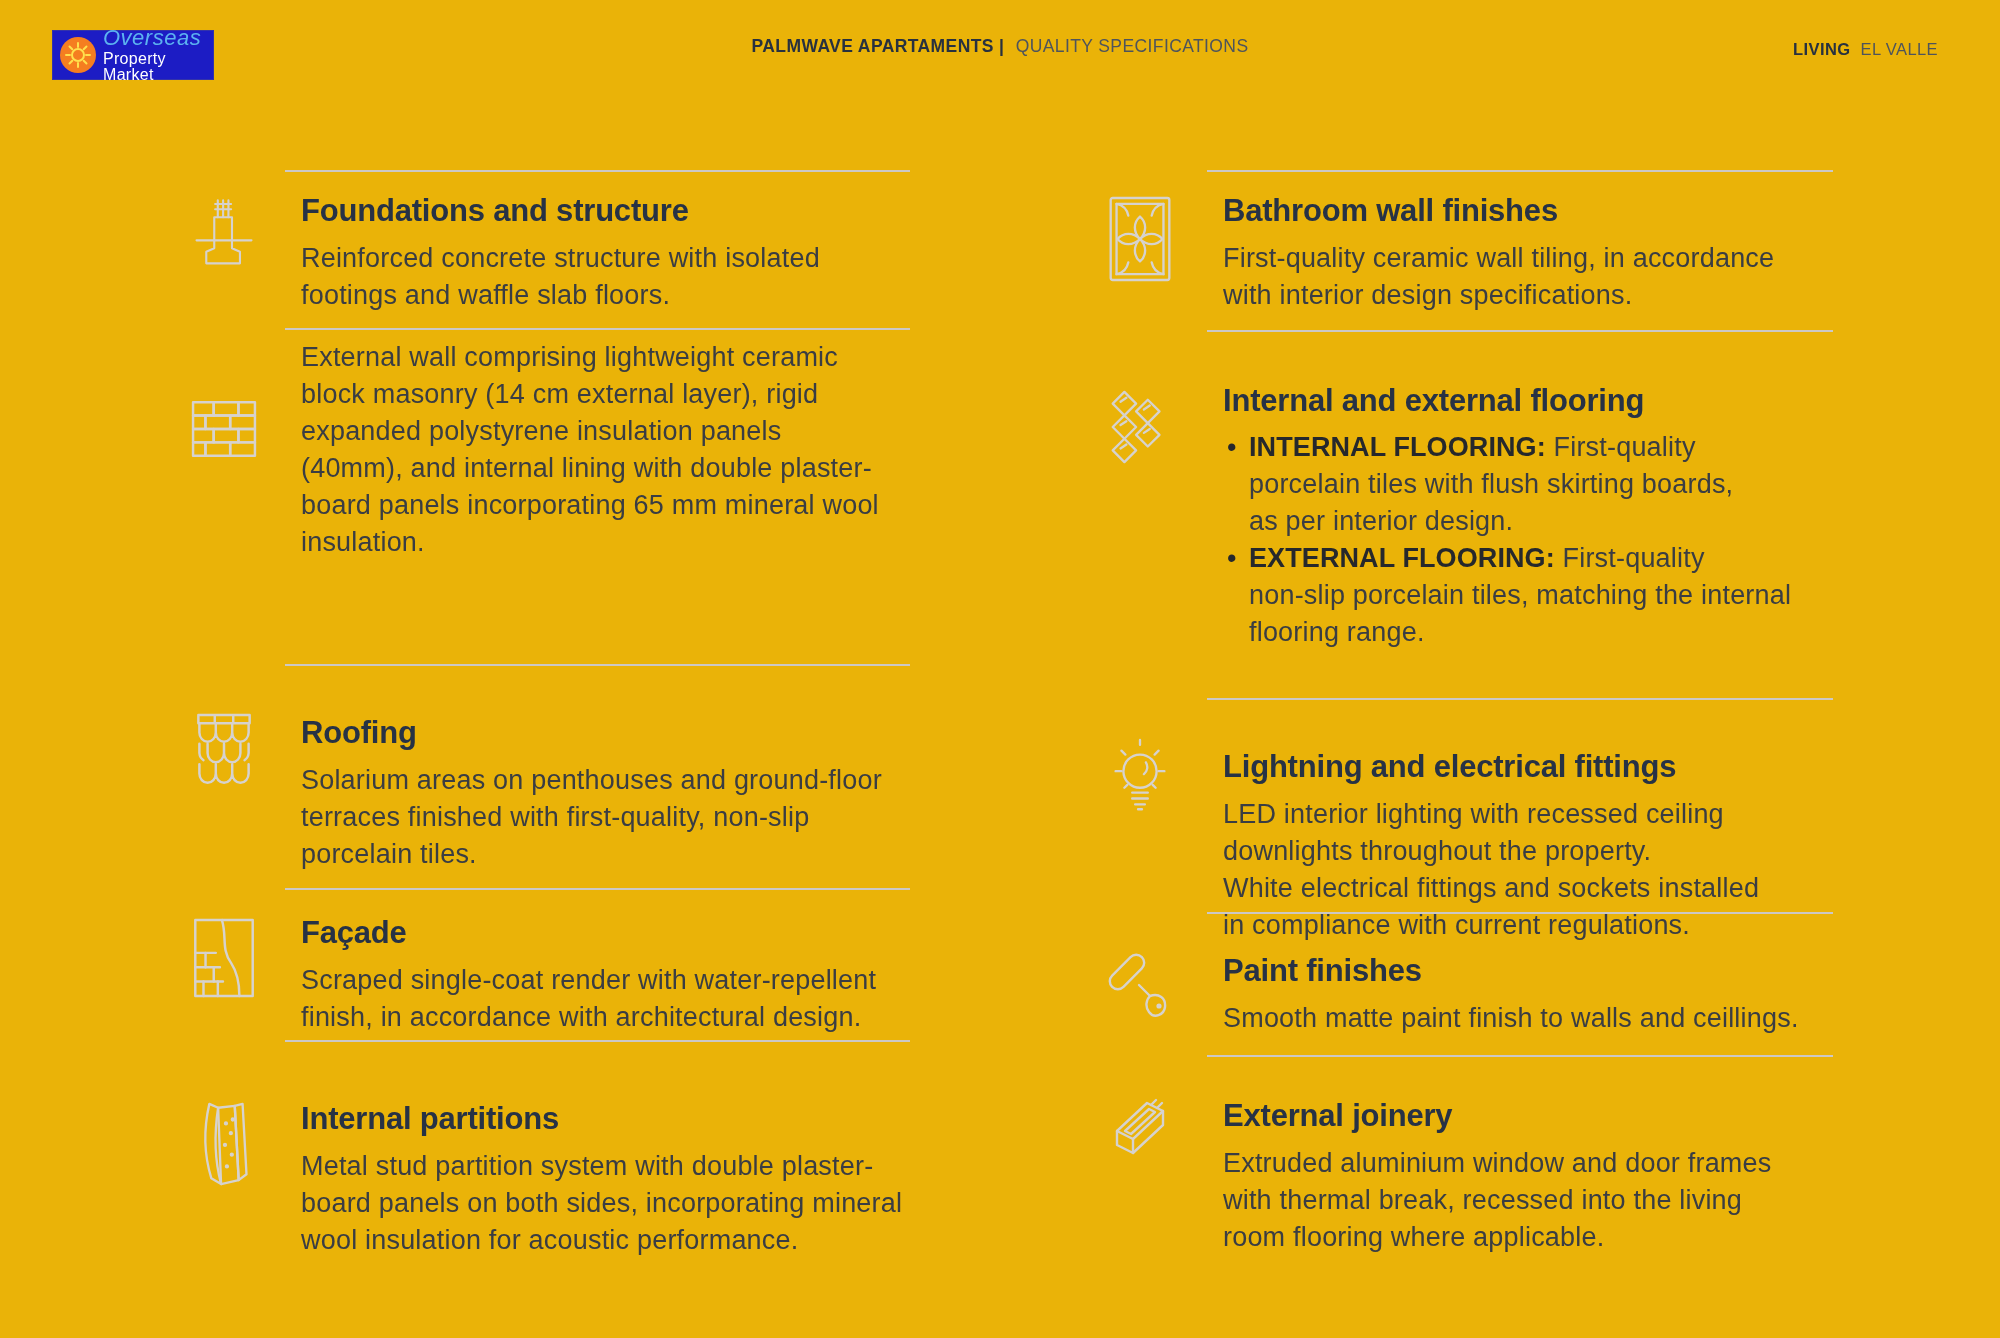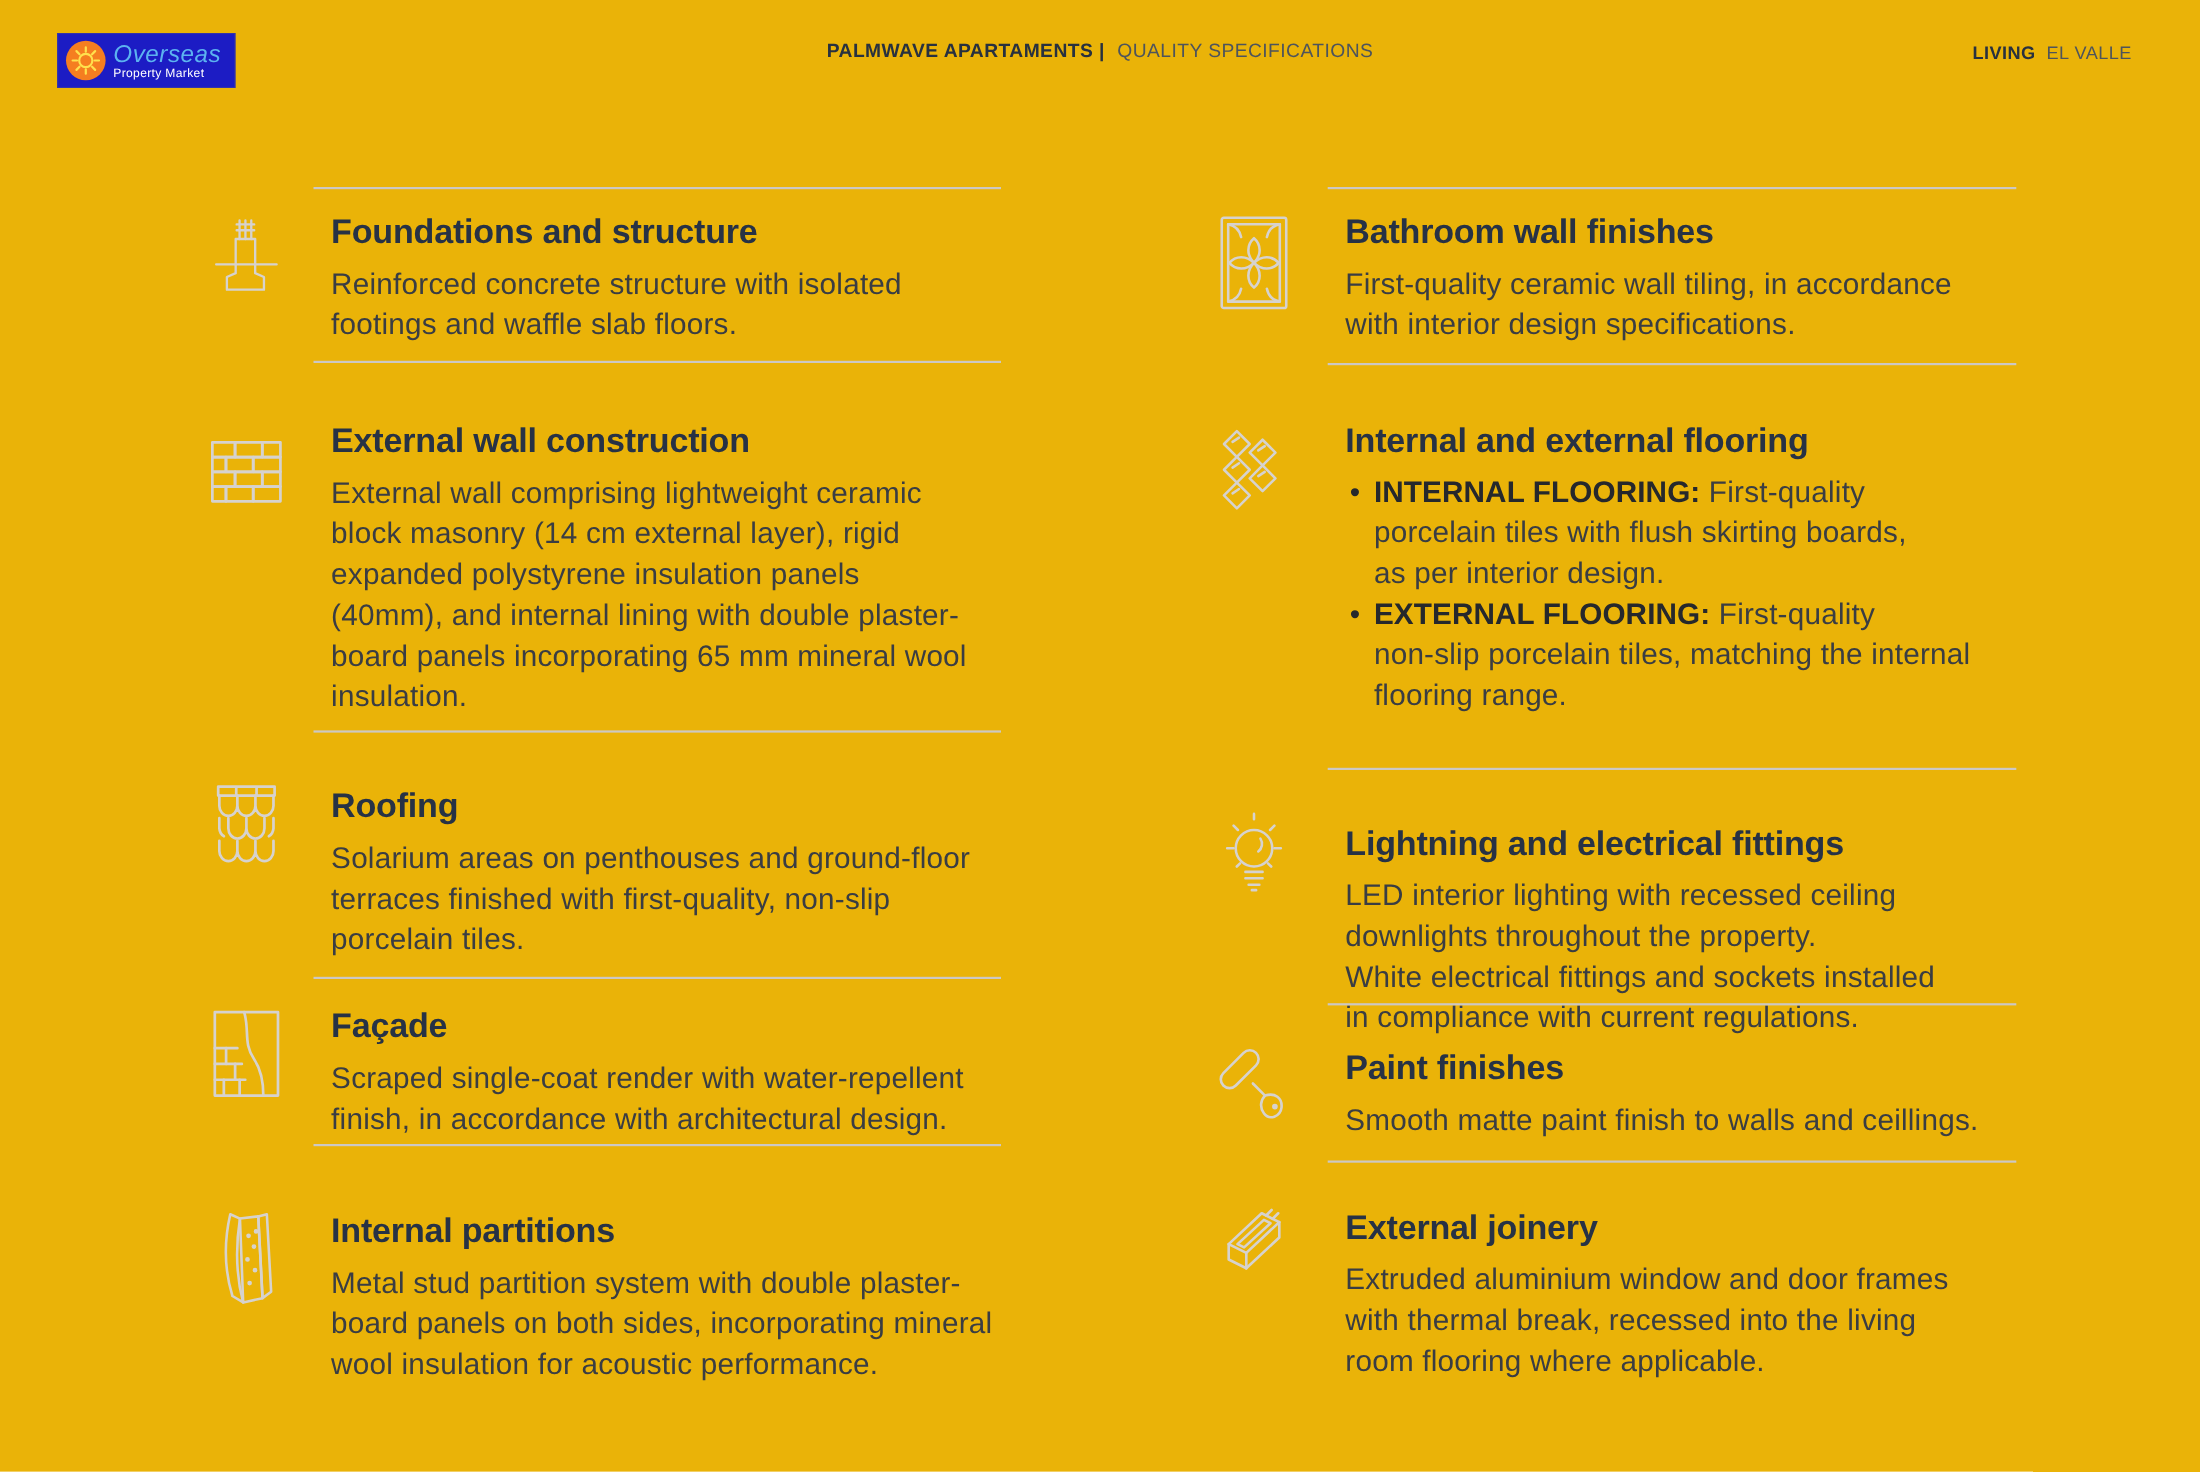--- a/index.html
+++ b/index.html
@@ -5,21 +5,21 @@
   html,body{margin:0;padding:0;background:#ffffff;}
   #page{position:relative;width:2000px;height:1338px;background:#eab308;overflow:hidden;
         font-family:"Liberation Sans",sans-serif;}
 
   
   .logo{position:absolute;left:52px;top:30px;width:162px;height:50px;background:#1c1cc4;
         display:flex;align-items:center;padding:0 0 0 5px;box-sizing:border-box;border:1px solid #3333aa;}
   .logo-sun{flex:0 0 auto;width:40px;height:40px;}
   .logo-text{display:flex;flex-direction:column;margin-left:5px;line-height:1;}
   .logo-line1{font-size:22px;font-style:italic;color:#5cb3f0;letter-spacing:0.5px;}
-  .logo-line2{font-size:11px;color:#ffffff;margin-top:2px;letter-spacing:0.3px;}
+  .logo-line2{font-size:16px;color:#ffffff;margin-top:2px;letter-spacing:0.3px;}
 
   .doc-title{position:absolute;left:0;top:36px;width:100%;text-align:center;font-size:17.5px;letter-spacing:0.4px;}
   .doc-title .t-bold{font-weight:bold;color:#28313f;}
   .doc-title .t-reg{font-weight:normal;color:#4e545c;margin-left:6px;}
 
   .brand{position:absolute;right:62px;top:40px;font-size:16.5px;letter-spacing:0.4px;white-space:nowrap;}
   .brand .b-bold{font-weight:bold;color:#28313f;}
   .brand .b-reg{font-weight:normal;color:#4e545c;margin-left:5px;}
 
   
@@ -116,21 +116,20 @@
             <rect x="38" y="15" width="24" height="13"></rect>
         <rect x="2" y="28" width="20" height="13"></rect>
             <rect x="22" y="28" width="24" height="13"></rect>
             <rect x="46" y="28" width="16" height="13"></rect>
         <rect x="2" y="41" width="12" height="13"></rect>
             <rect x="14" y="41" width="24" height="13"></rect>
             <rect x="38" y="41" width="24" height="13"></rect>
       </g>
         </svg>
     </span>
-    <h3>External wall construction</h3>
     <p>External wall comprising lightweight ceramic
 block masonry (14 cm external layer), rigid
 expanded polystyrene insulation panels
 (40mm), and internal lining with double plaster-
 board panels incorporating 65 mm mineral wool
 insulation.</p>
   </section>
 
   <section class="item left li3">
     <span class="icon">

